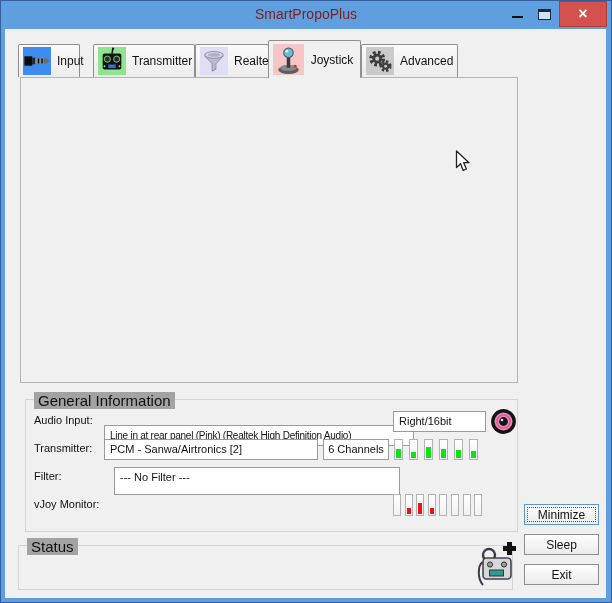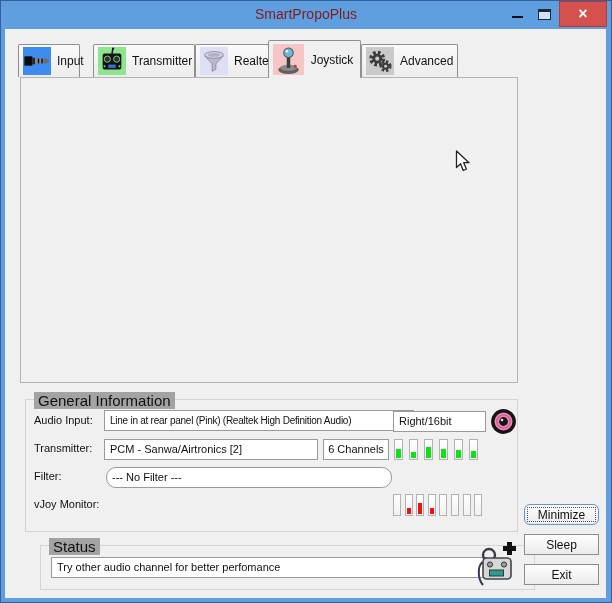--- a/index.html
+++ b/index.html
@@ -43,21 +43,21 @@
   .lbl { position:absolute; font-size:11px; color:#111; white-space:nowrap; }
 
   .textbox { position:absolute; background:#fff; border:1px solid #9a9a9a; box-sizing:border-box;
              font-size:11px; color:#111; line-height:19px; padding:0 5px; white-space:nowrap; overflow:hidden; }
   .textbox.tiny { font-size:10px; letter-spacing:-0.25px; }
   .textbox.center { text-align:center; padding:0 2px; }
 
   .pushbtn { position:absolute; display:flex; align-items:center; justify-content:center;
              border:1px solid #8d8d8d; background:linear-gradient(#fefefe,#ebebeb);
              font-size:12px; color:#111; box-sizing:border-box; cursor:default; }
-  .pushbtn.focused { border-color:#5e96cf;border-radius:6px; }
+  .pushbtn.focused { border-color:#5e96cf; }
   .pushbtn.focused::after { content:""; position:absolute; inset:2px; border:1px dotted #555; }
 
   .combo { position:absolute; background:#fff; border:1px solid #a2a2a2; box-sizing:border-box;
            display:flex; align-items:center; justify-content:space-between; padding:0 8px; font-size:12px; color:#111; }
 
   .vcell { position:absolute; border:1px solid #b2b2b2; background:linear-gradient(#ffffff,#f1f1f1); box-sizing:border-box; }
   .vfill { position:absolute; left:2px; right:2px; bottom:2px; }
   .bar-label { position:absolute; font-size:11px; color:#111; text-align:center; }
 
   .icon-abs { position:absolute; }
@@ -232,37 +232,37 @@
       <div class="bar-label" style="left: 146.8px; top: 11px; width: 21px;">sl0</div>
       <div class="vcell" style="left: 150.8px; top: 33px; width: 13px; height: 58px;"></div>
       <div class="bar-label" style="left: 170.6px; top: 11px; width: 21px;">sl1</div>
       <div class="vcell" style="left: 174.6px; top: 33px; width: 13px; height: 58px;"></div>
     </div>
 
   <div class="groupbox" id="grp-info" style="left:25px; top:399px; width:493px; height:133px;">
     <span class="gb-label">General Information</span>
 
     <span class="lbl" style="left:8px; top:14px;">Audio Input:</span>
-    <div class="textbox tiny" style="left:78px; top:10px; width:310px; height:21px;">Line in at rear panel (Pink) (Realtek High Definition Audio)</div>
+    <div class="textbox tiny" style="left:78px; top:25px; width:310px; height:21px;">Line in at rear panel (Pink) (Realtek High Definition Audio)</div>
     <div class="textbox" style="left:367px; top:11px; width:93px; height:21px;">Right/16bit</div>
     <svg class="icon-abs" style="left:464px; top:8px;" width="27" height="27" viewBox="0 0 27 27">
       <circle cx="13.5" cy="13.5" r="12.4" fill="#141414"></circle>
       <circle cx="13.5" cy="13.5" r="9" fill="#ef86b5"></circle>
       <circle cx="13.5" cy="13.5" r="6.6" fill="none" stroke="#c95e92" stroke-width="1.4"></circle>
       <circle cx="13.5" cy="13.5" r="4.4" fill="#161616"></circle>
       <circle cx="12" cy="12" r="1.3" fill="#f6e3ee"></circle>
     </svg>
 
     <span class="lbl" style="left:8px; top:42px;">Transmitter:</span>
     <div class="textbox" style="left:78px; top:39px; width:214px; height:21px;">PCM - Sanwa/Airtronics [2]</div>
     <div class="textbox center" style="left:297px; top:39px; width:66px; height:21px;">6 Channels</div>
     <div id="tx-bars"></div>
 
     <span class="lbl" style="left:8px; top:70px;">Filter:</span>
-    <div class="textbox" style="left:80px; top:67px; width:286px; height:21px;border-radius:10px;">--- No Filter ---</div>
+    <div class="textbox" style="left:88px; top:67px; width:286px; height:28px;">--- No Filter ---</div>
 
     <span class="lbl" style="left:8px; top:98px;">vJoy Monitor:</span>
     <div id="monitor-bars"></div>
   <div class="vcell" style="left: 368px; top: 39px; width: 9px; height: 21px;">
         <div class="vfill" style="left: 1px; right: 1px; bottom: 1px; height: 9px; background: rgb(12, 226, 20);"></div>
       </div>
       <div class="vcell" style="left: 383px; top: 39px; width: 9px; height: 21px;">
         <div class="vfill" style="left: 1px; right: 1px; bottom: 1px; height: 6px; background: rgb(12, 226, 20);"></div>
       </div>
       <div class="vcell" style="left: 398px; top: 39px; width: 9px; height: 21px;">
@@ -286,23 +286,22 @@
       </div>
       <div class="vcell" style="left: 401.8px; top: 94px; width: 8px; height: 22px;">
         <div class="vfill" style="left: 1px; right: 1px; bottom: 1px; height: 6px; background: rgb(240, 18, 18);"></div>
       </div>
       <div class="vcell" style="left: 413.4px; top: 94px; width: 8px; height: 22px;"></div>
       <div class="vcell" style="left: 425px; top: 94px; width: 8px; height: 22px;"></div>
       <div class="vcell" style="left: 436.6px; top: 94px; width: 8px; height: 22px;"></div>
       <div class="vcell" style="left: 448.2px; top: 94px; width: 8px; height: 22px;"></div>
     </div>
 
-  <div class="groupbox" style="left:40px; top:545px; width:495px; height:45px;text-decoration:underline;">
+  <div class="groupbox" style="left:18px; top:545px; width:495px; height:45px;text-decoration:underline;">
     <span class="gb-label">Status</span>
-    <div class="textbox" style="left:10px; top:11px; width:436px; height:21px;">Try other audio channel for better perfomance</div>
   </div>
 
   <svg class="icon-abs" style="left:476px; top:540px;" width="42" height="48" viewBox="0 0 42 48">
     <path d="M31 2 h5 v4 h4 v5 h-4 v4 h-5 v-4 h-4 V6 h4 Z" fill="#111"></path>
     <circle cx="13" cy="15" r="6" fill="none" stroke="#3a3a4a" stroke-width="2.4"></circle>
     <rect x="7" y="18" width="28" height="21" rx="3.5" fill="#d7d7d7" stroke="#44444f" stroke-width="1.6"></rect>
     <circle cx="14" cy="24.5" r="2.6" fill="#9a9a9a" stroke="#333" stroke-width="1"></circle>
     <circle cx="28" cy="24.5" r="2.6" fill="#9a9a9a" stroke="#333" stroke-width="1"></circle>
     <rect x="13.5" y="30" width="14" height="6" fill="#2f9b8c" stroke="#2b3a3a" stroke-width="1"></rect>
     <path d="M6.5 22 C1.5 26 1.5 39 7 45" stroke="#3a3a4a" stroke-width="2" fill="none"></path>

